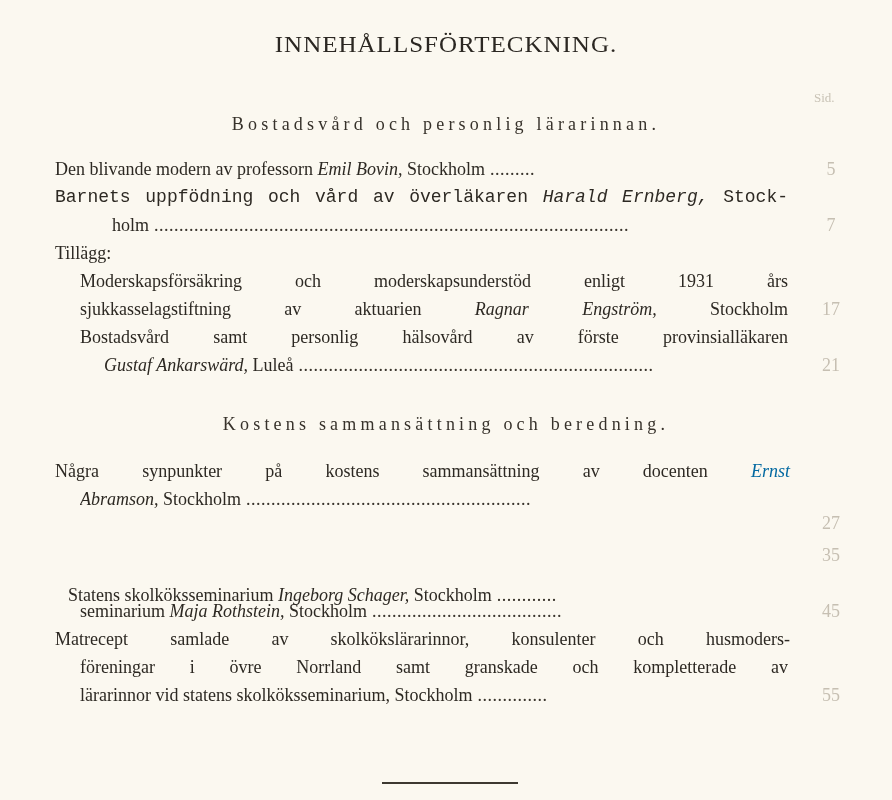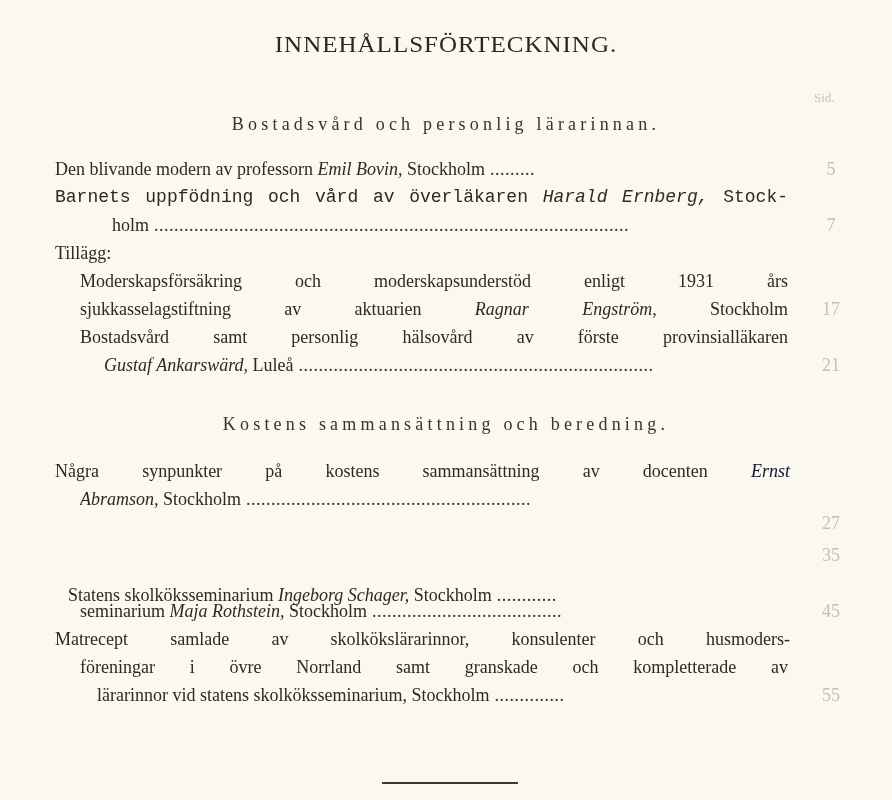--- a/index.html
+++ b/index.html
@@ -71,21 +71,21 @@
     <span>Bostadsvård samt personlig hälsovård av förste provinsialläkaren</span>
   </div>
   <div class="line" style="top:354px; left:104px; width:686px; overflow:hidden;">
     <i>Gustaf Ankarswärd,</i><span> Luleå</span><span class="dots"> .......................................................................</span>
   </div>
   <div class="pnum" style="top:354px;">21</div>
 
   <div class="section" style="top:414px;">Kostens sammansättning och beredning.</div>
 
   <div class="line just" style="top:460px; left:55px; width:735px;">
-    <span>Några synpunkter på kostens sammansättning av docenten </span><i style="color:#0f172a;">Ernst</i>
+    <span>Några synpunkter på kostens sammansättning av docenten </span><i style="color:#0369a1;">Ernst</i>
   </div>
   <div class="line" style="top:488px; left:80px; width:710px; overflow:hidden;">
     <i>Abramson,</i><span> Stockholm</span><span class="dots"> .........................................................</span>
   </div>
   <div class="pnum" style="top:488px;margin-top:24px;">27</div>
 
   <div class="line" style="top:544px; left:68px; width:710px; overflow:hidden;margin-top:40px;">
     <span>Statens skolköksseminarium </span><i>Ingeborg Schager,</i><span> Stockholm</span><span class="dots"> ............</span>
   </div>
   <div class="pnum" style="top:544px;">35</div>
@@ -94,19 +94,19 @@
     <span>seminarium </span><i>Maja Rothstein,</i><span> Stockholm</span><span class="dots"> ......................................</span>
   </div>
   <div class="pnum" style="top:600px;">45</div>
 
   <div class="line just" style="top:628px; left:55px; width:735px;">
     <span>Matrecept samlade av skolkökslärarinnor, konsulenter och husmoders-</span>
   </div>
   <div class="line just" style="top:656px; left:80px; width:708px;">
     <span>föreningar i övre Norrland samt granskade och kompletterade av</span>
   </div>
-  <div class="line" style="top:684px; left:80px; width:710px; overflow:hidden;margin-left:17px;">
+  <div class="line" style="top:684px; left:80px; width:710px; overflow:hidden;">
     <span>lärarinnor vid statens skolköksseminarium, Stockholm</span><span class="dots"> ..............</span>
   </div>
   <div class="pnum" style="top:684px;">55</div>
 
   <div class="rule"></div>
 </div>
 
 </body></html>

